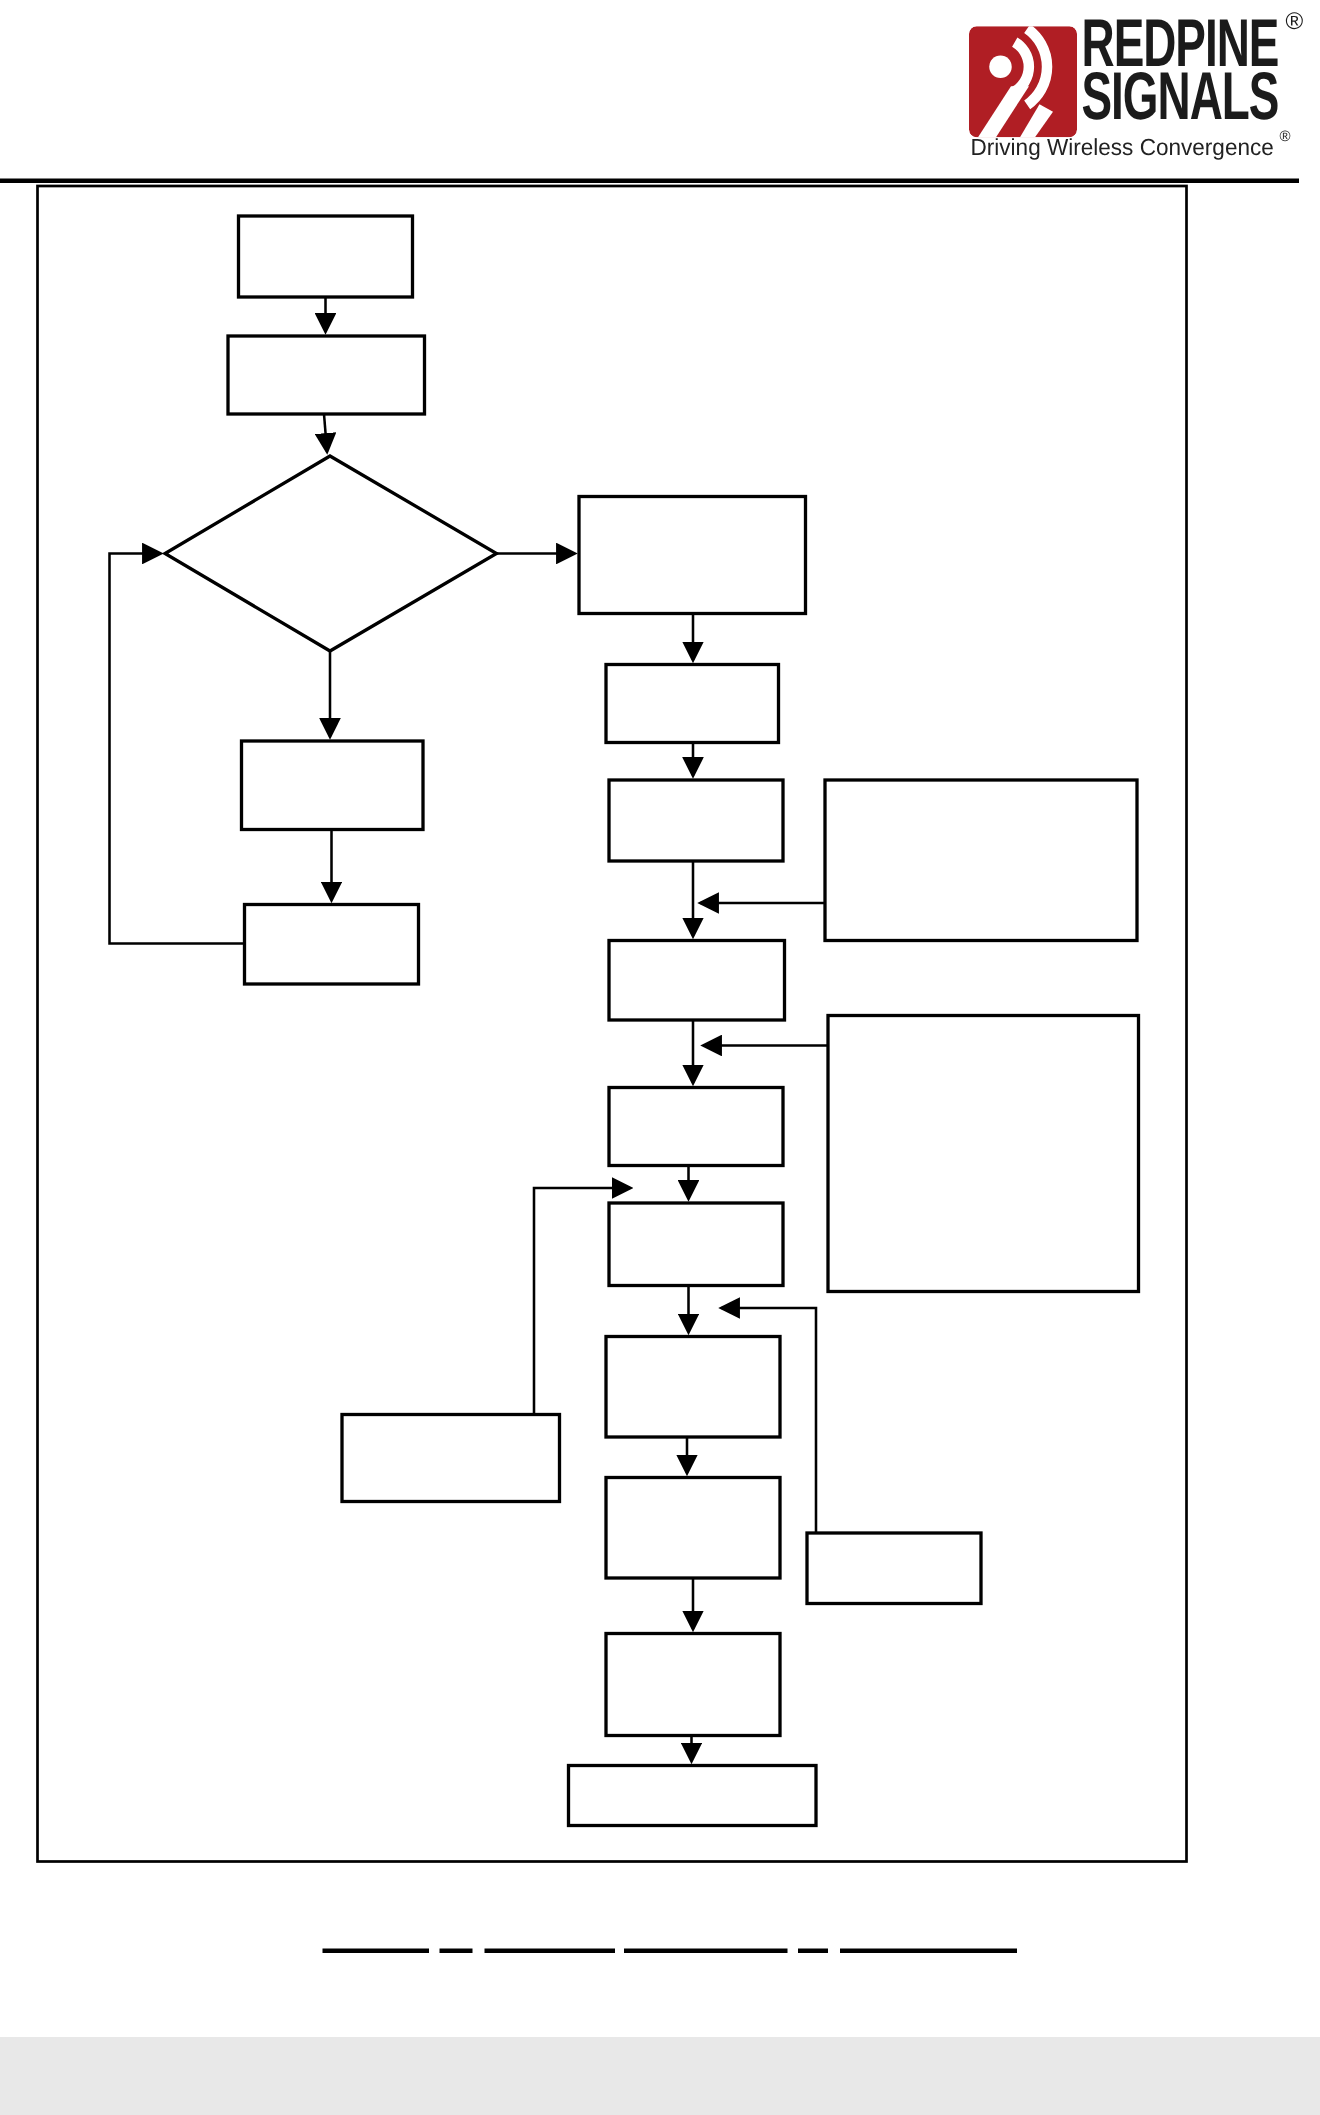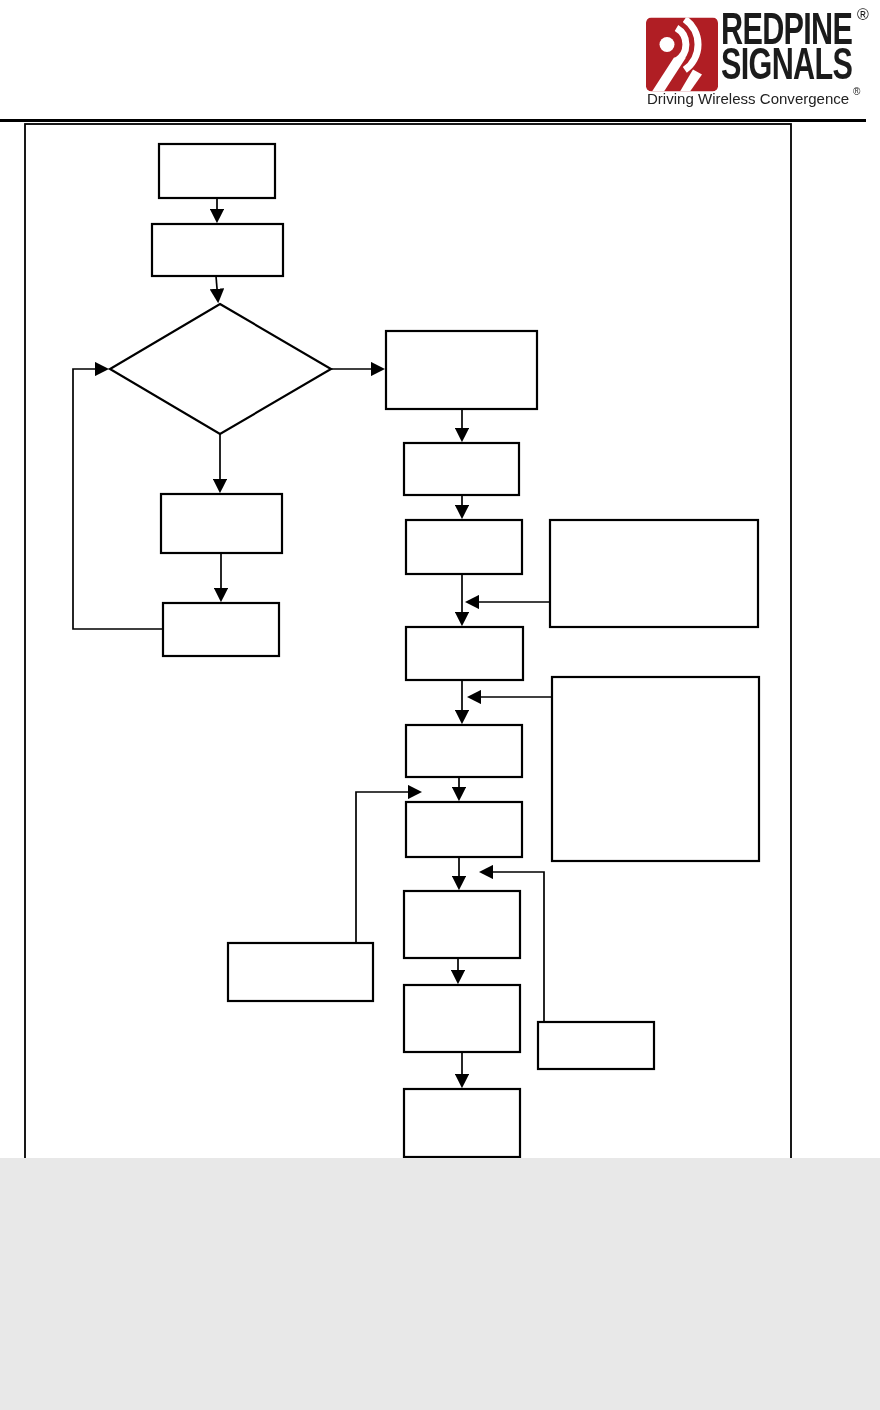--- a/index.html
+++ b/index.html
@@ -1,17 +1,17 @@
 <!DOCTYPE html>
 <html><head>
 <meta charset="utf-8">
 <style>
   html,body{margin:0;padding:0;background:#e8e8e8;}
   .page{
-    position:relative;width:880px;height:1158px;background:#fff;
+    position:relative;width:880px;height:1358px;background:#fff;
     overflow:hidden;font-family:"Liberation Sans", sans-serif;
   }
   
   .brand-line{
     position:absolute;left:721px;
     font-weight:bold;font-size:45px;line-height:1;color:#1b1b1b;
     letter-spacing:-1px;white-space:nowrap;
     transform:scaleX(0.68);transform-origin:left top;
   }
   .brand-line.l1{top:6px;}

